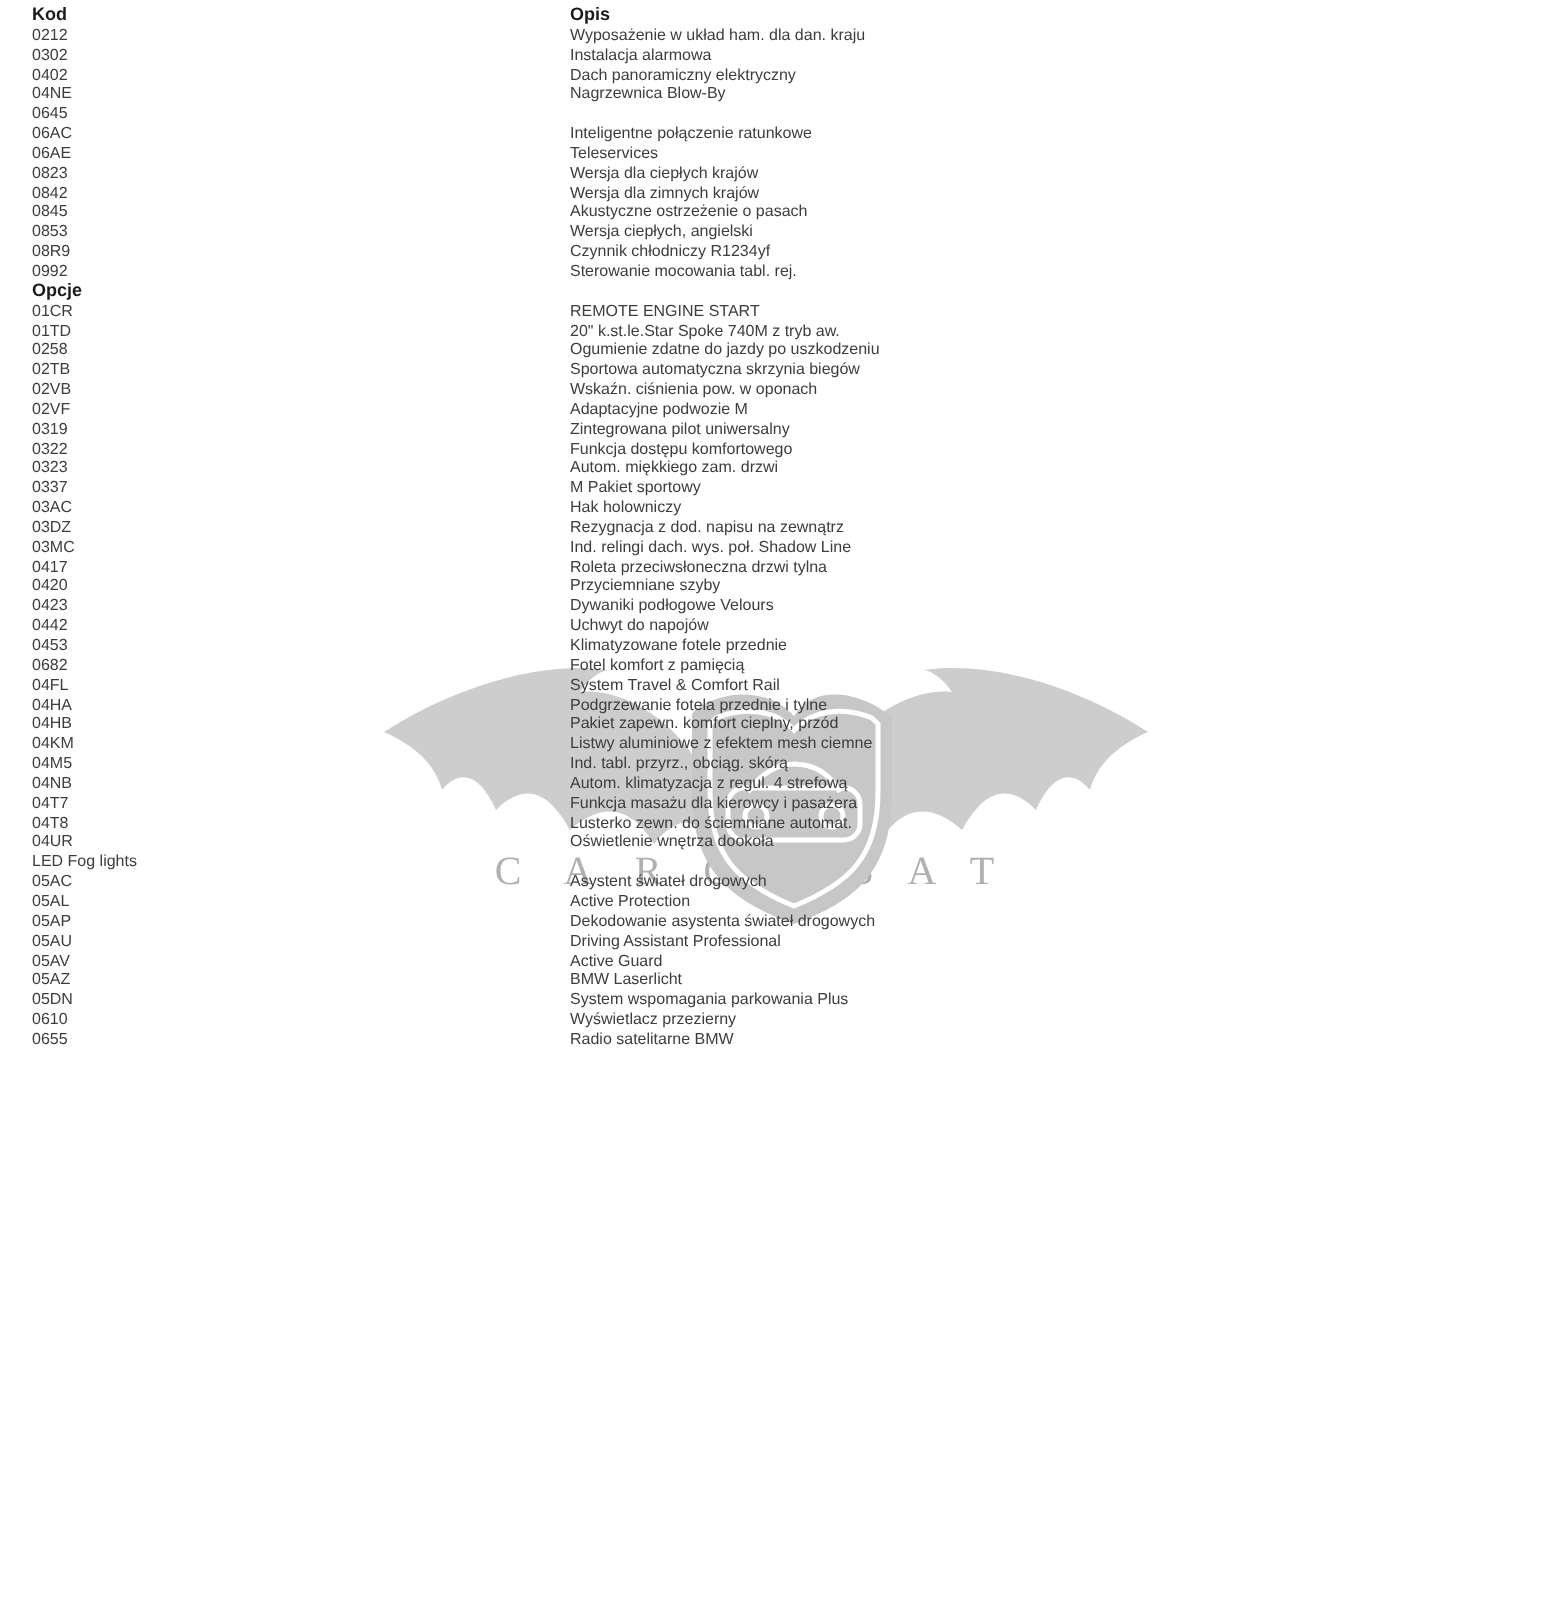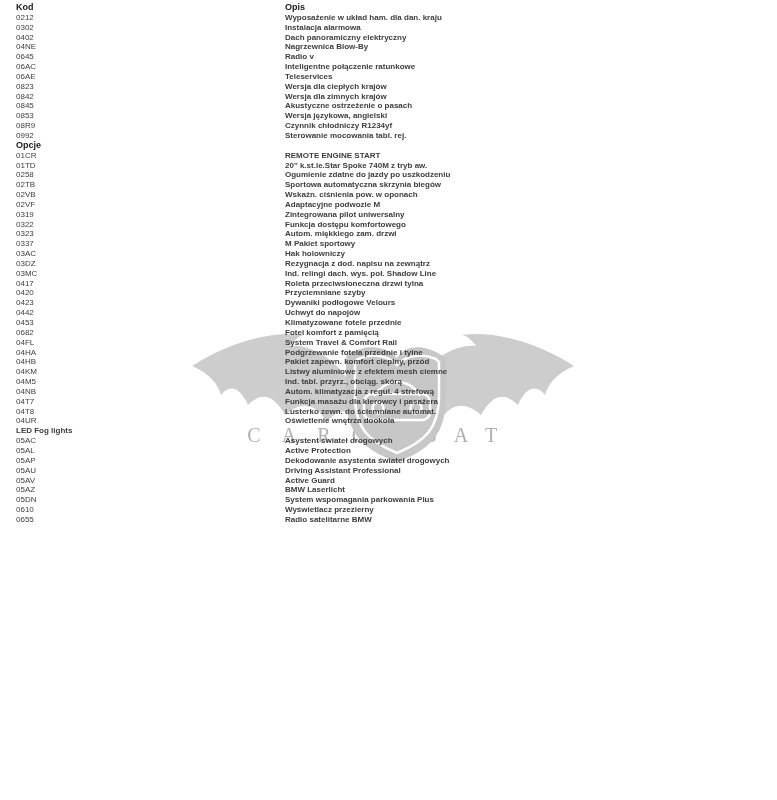--- a/index.html
+++ b/index.html
@@ -16,21 +16,21 @@
     width:390px; height:135px;
     z-index:0;
   }
   .doc {
     position:absolute; left:0; top:3px; z-index:1;
     padding-left:16px;
     width:761px;
   }
   .row { display:flex; height:9.85px; line-height:9.85px; font-size:8px; white-space:nowrap; }
   .col-code { flex:0 0 269px; width:269px; }
-  .col-desc { flex:1;font-weight:bold; }
+  .col-desc { flex:1; }
   .header-row .col-code,
   .header-row .col-desc,
   .section-label {
     font-weight:bold; font-size:9px; color:#1a1a1a;
   }
 </style>
 </head>
 <body>
 
 <svg class="watermark" viewBox="0 0 390 135" aria-hidden="true">
@@ -87,21 +87,20 @@
     <div class="col-desc">Dach panoramiczny elektryczny</div>
   </div>
 
   <div class="row">
     <div class="col-code">04NE</div>
     <div class="col-desc">Nagrzewnica Blow-By</div>
   </div>
 
   <div class="row">
     <div class="col-code">0645</div>
-    <div class="col-desc">Radio v</div>
   </div>
 
   <div class="row">
     <div class="col-code">06AC</div>
     <div class="col-desc">Inteligentne połączenie ratunkowe</div>
   </div>
 
   <div class="row">
     <div class="col-code">06AE</div>
     <div class="col-desc">Teleservices</div>
@@ -117,21 +116,21 @@
     <div class="col-desc">Wersja dla zimnych krajów</div>
   </div>
 
   <div class="row">
     <div class="col-code">0845</div>
     <div class="col-desc">Akustyczne ostrzeżenie o pasach</div>
   </div>
 
   <div class="row">
     <div class="col-code">0853</div>
-    <div class="col-desc">Wersja językowa, angielski</div>
+    <div class="col-desc">Wersja ciepłych, angielski</div>
   </div>
 
   <div class="row">
     <div class="col-code">08R9</div>
     <div class="col-desc">Czynnik chłodniczy R1234yf</div>
   </div>
 
 
   <div class="row">
     <div class="col-code">0992</div>

